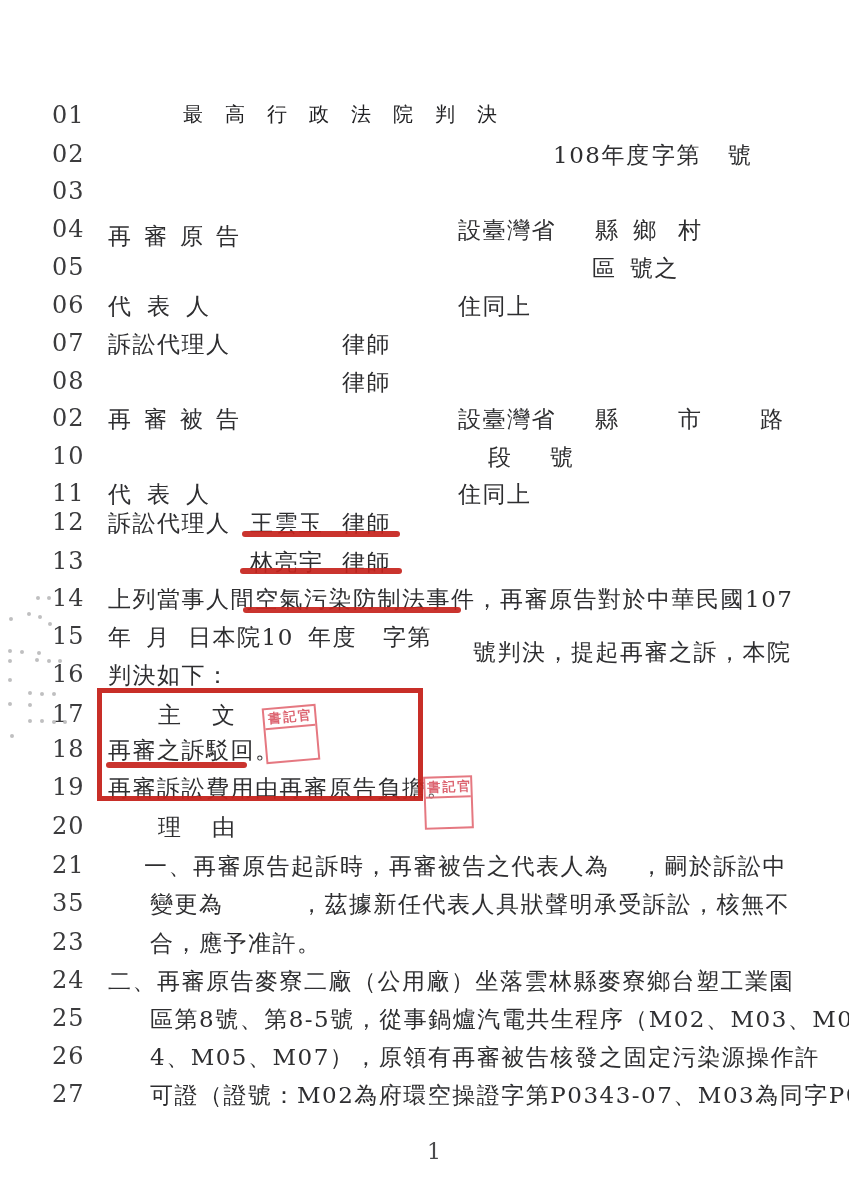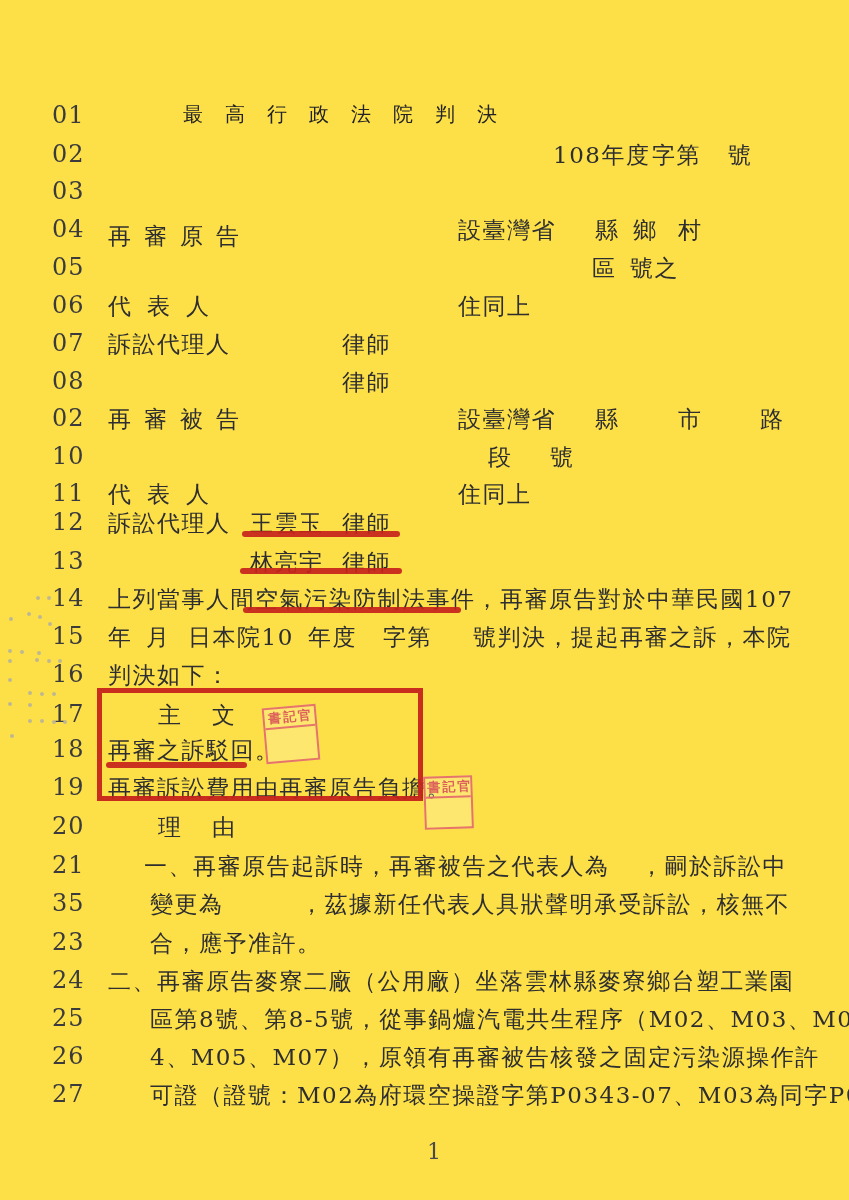--- a/index.html
+++ b/index.html
@@ -1,20 +1,20 @@
 <!DOCTYPE html>
 <html><head>
 <meta charset="utf-8">
 <style>
   html,body{margin:0;padding:0;background:#e8e8e8;}
   .page{
     position:relative;
     width:849px;height:1200px;
     margin:0 auto;
-    background:#fde047;
+    background:#ffffff;
     overflow:hidden;
     font-family:"DejaVu Serif","Liberation Serif",serif;
     color:#2e2e30;
   }
   .line{position:absolute;left:0;height:36px;white-space:nowrap;}
   .num{
     position:absolute;left:52px;top:0;
     font-size:24px;letter-spacing:1px;color:#3b3b3d;
   }
   .seg{position:absolute;top:0;font-size:23px;letter-spacing:1.5px;}
@@ -136,21 +136,21 @@
         <span class="num">14</span>
         <span class="seg" style="left: 108px;">上列當事人間空氣污染防制法事件，再審原告對於中華民國107</span>
       </div>
       <div class="line" style="top: 622px;">
         <span class="num">15</span>
         <span class="seg" style="left: 108px;">年</span>
         <span class="seg" style="left: 146px;">月</span>
         <span class="seg" style="left: 188px;">日本院10</span>
         <span class="seg" style="left: 308px;">年度</span>
         <span class="seg" style="left: 383px;">字第</span>
-        <span class="seg" style="left: 473px;">號判決，提起再審之訴，本院</span>
+        <span class="seg" style="left: 473px; margin-top: 15px;">號判決，提起再審之訴，本院</span>
       </div>
       <div class="line" style="top: 660px;">
         <span class="num">16</span>
         <span class="seg" style="left: 108px;">判決如下：</span>
       </div>
       <div class="line" style="top: 700px;">
         <span class="num">17</span>
         <span class="seg" style="left: 158px;">主</span>
         <span class="seg" style="left: 212px;">文</span>
       </div>

